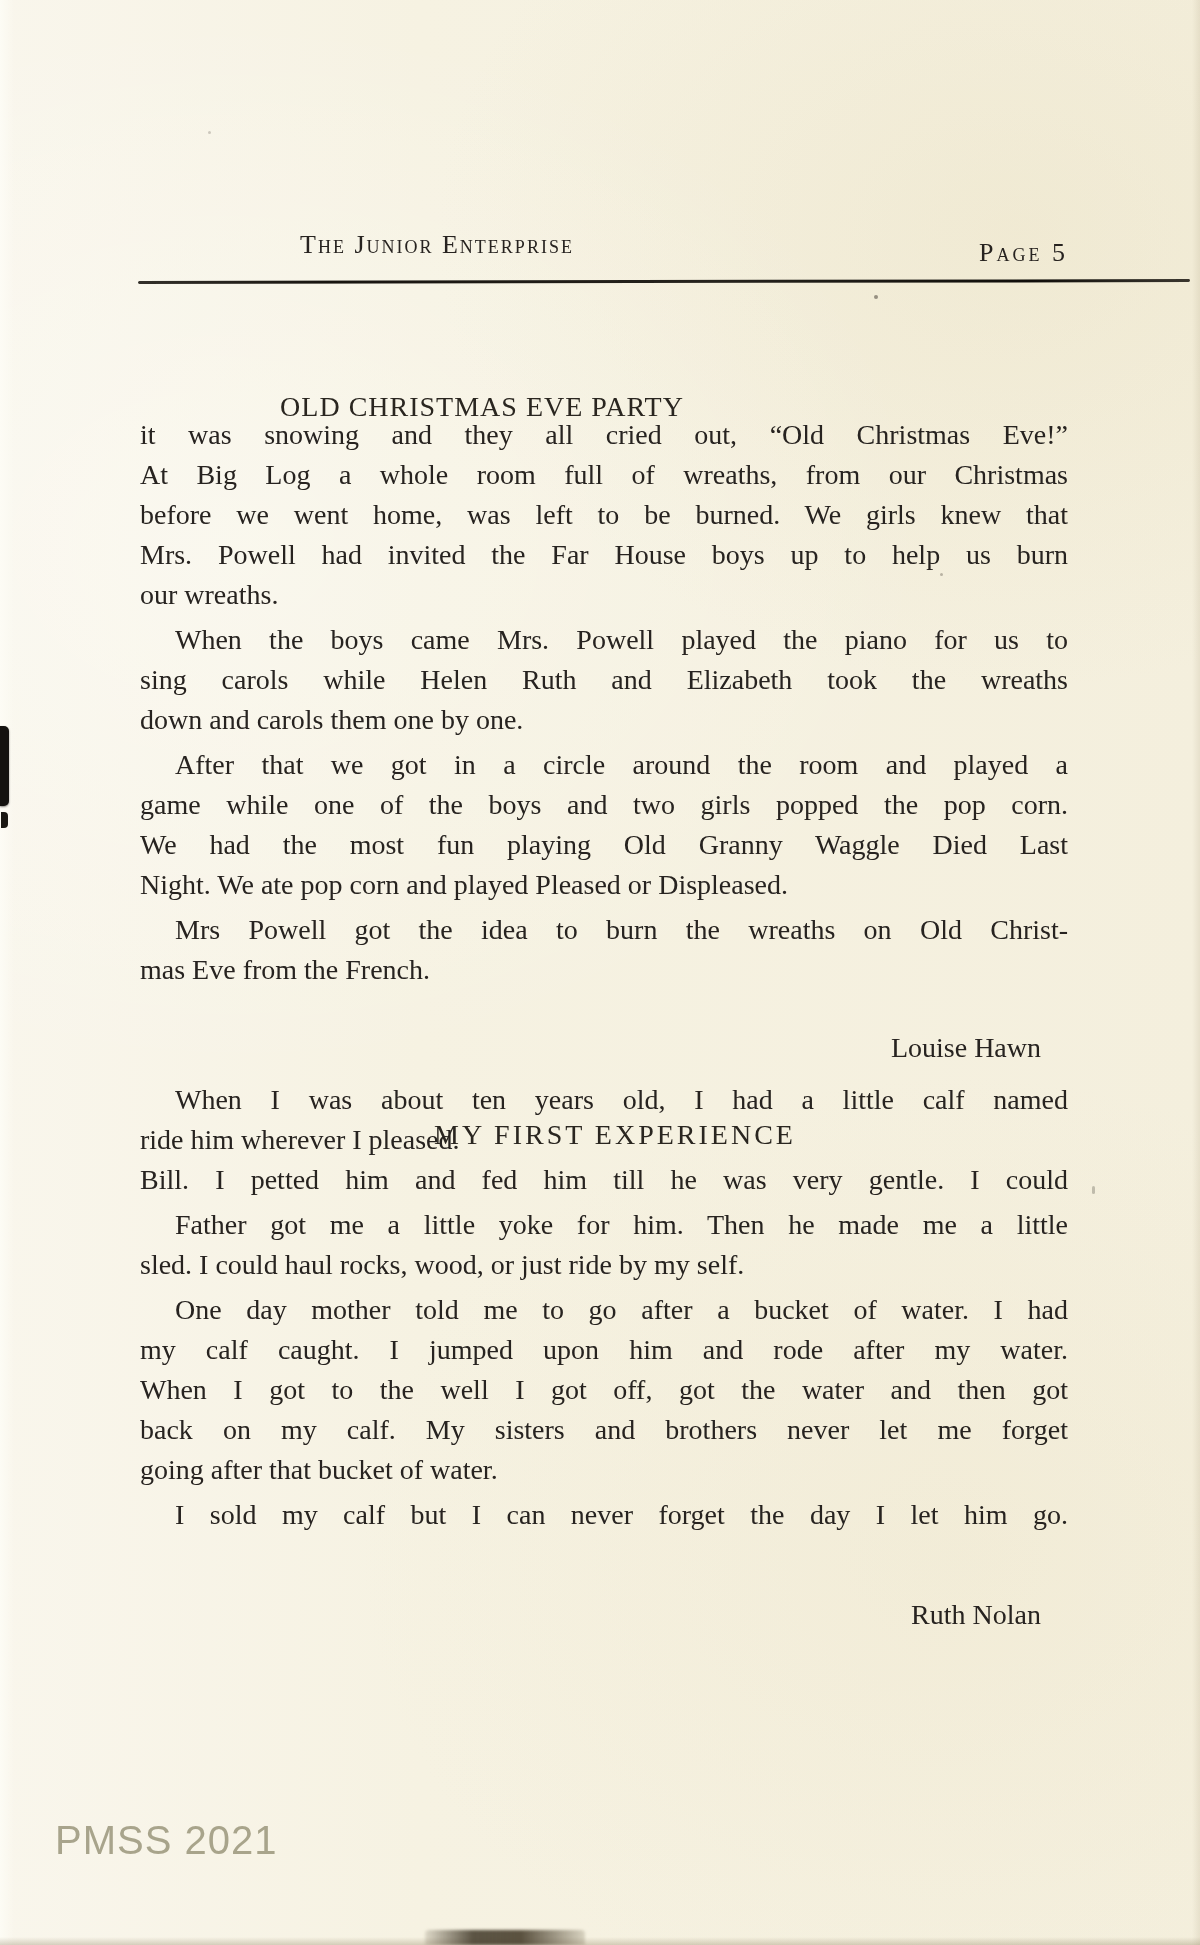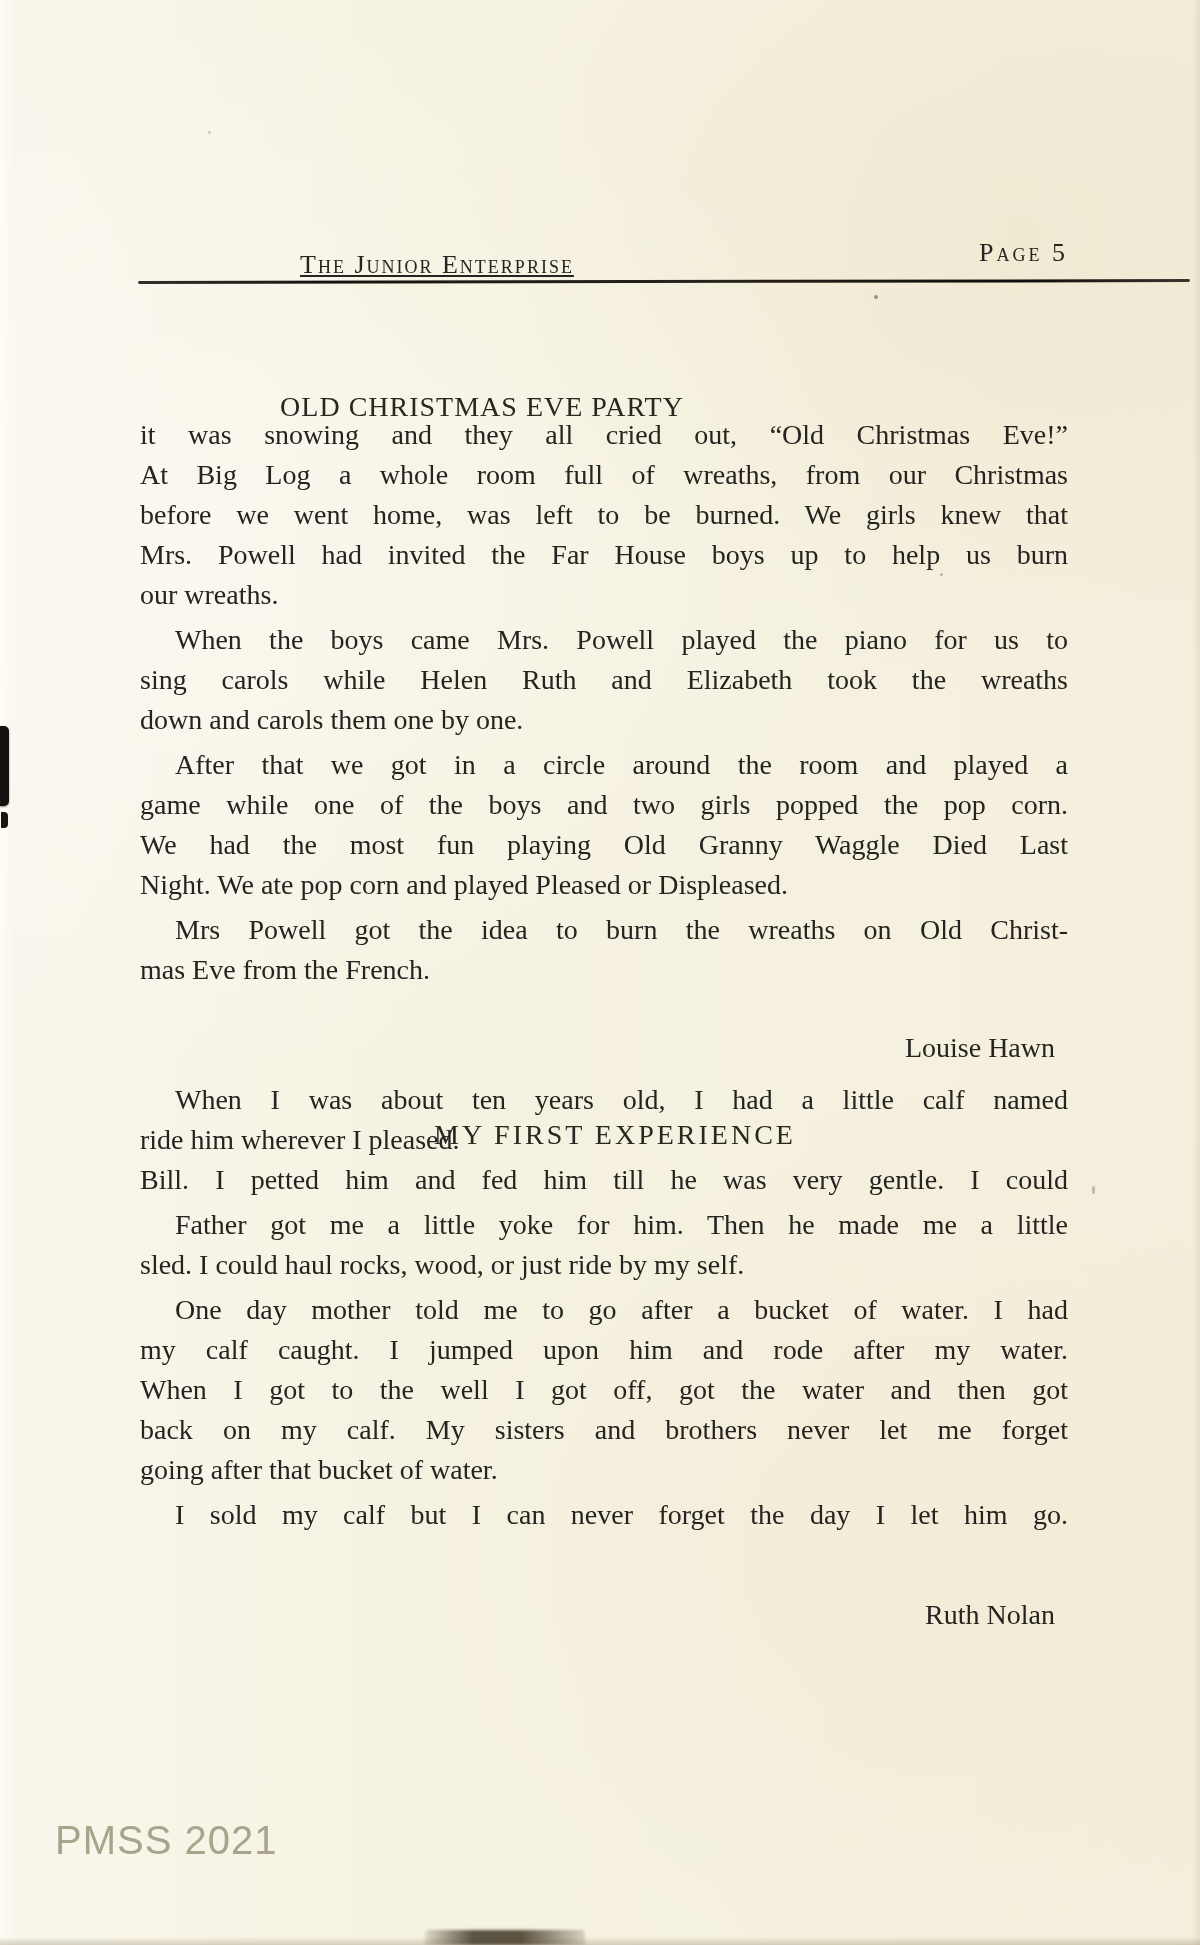--- a/index.html
+++ b/index.html
@@ -15,24 +15,23 @@
     background:
       radial-gradient(1200px 900px at 18% 28%, rgba(255,255,252,.35), rgba(255,255,252,0) 60%),
       radial-gradient(900px 700px at 85% 12%, rgba(230,220,185,.30), rgba(230,220,185,0) 65%),
       radial-gradient(1000px 800px at 80% 80%, rgba(235,226,196,.28), rgba(235,226,196,0) 60%),
       linear-gradient(90deg,#f9f6ec 0%, #f6f2e2 35%, #f4efdd 100%);
   }
   .page{position:absolute;inset:0;}
 
   
   .masthead{
-    position:absolute;top:250px;left:300px;
+    position:absolute;top:230px;left:300px;
     font-size:26px;letter-spacing:2px;font-variant:small-caps;font-weight:500;
     white-space:nowrap;
-    text-decoration:underline;
   }
   .pagenum{
     position:absolute;top:238px;right:132px;
     font-size:26px;letter-spacing:3px;font-variant:small-caps;font-weight:500;
     white-space:nowrap;
   }
   .rule{
     position:absolute;top:280px;left:138px;width:1052px;height:3px;
     background:linear-gradient(90deg,#33302a 0%,#17140f 18%,#26231d 55%,#100e0a 85%,#3a362e 100%);
     border-radius:2px;
@@ -57,21 +56,21 @@
 
   .para{margin:0 0 5px 0;}
   .line{
     text-align:justify;height:40px;overflow:hidden;
     text-rendering:optimizeLegibility;
   }
   .line.just::after{content:"";display:inline-block;width:100%;height:0;}
   .line.indent{text-indent:35px;}
 
   .signature{
-    position:absolute;right:145px;
+    position:absolute;right:159px;
     font-size:28px;line-height:40px;white-space:nowrap;
   }
   #sig-0{top:1028px;}
   #sig-1{top:1595px;}
 
   
   .watermark{
     position:absolute;top:1818px;left:55px;
     font-family:"Liberation Sans","DejaVu Sans",sans-serif;
     font-size:40px;letter-spacing:1px;color:var(--watermark);opacity:.9;text-align:center;

